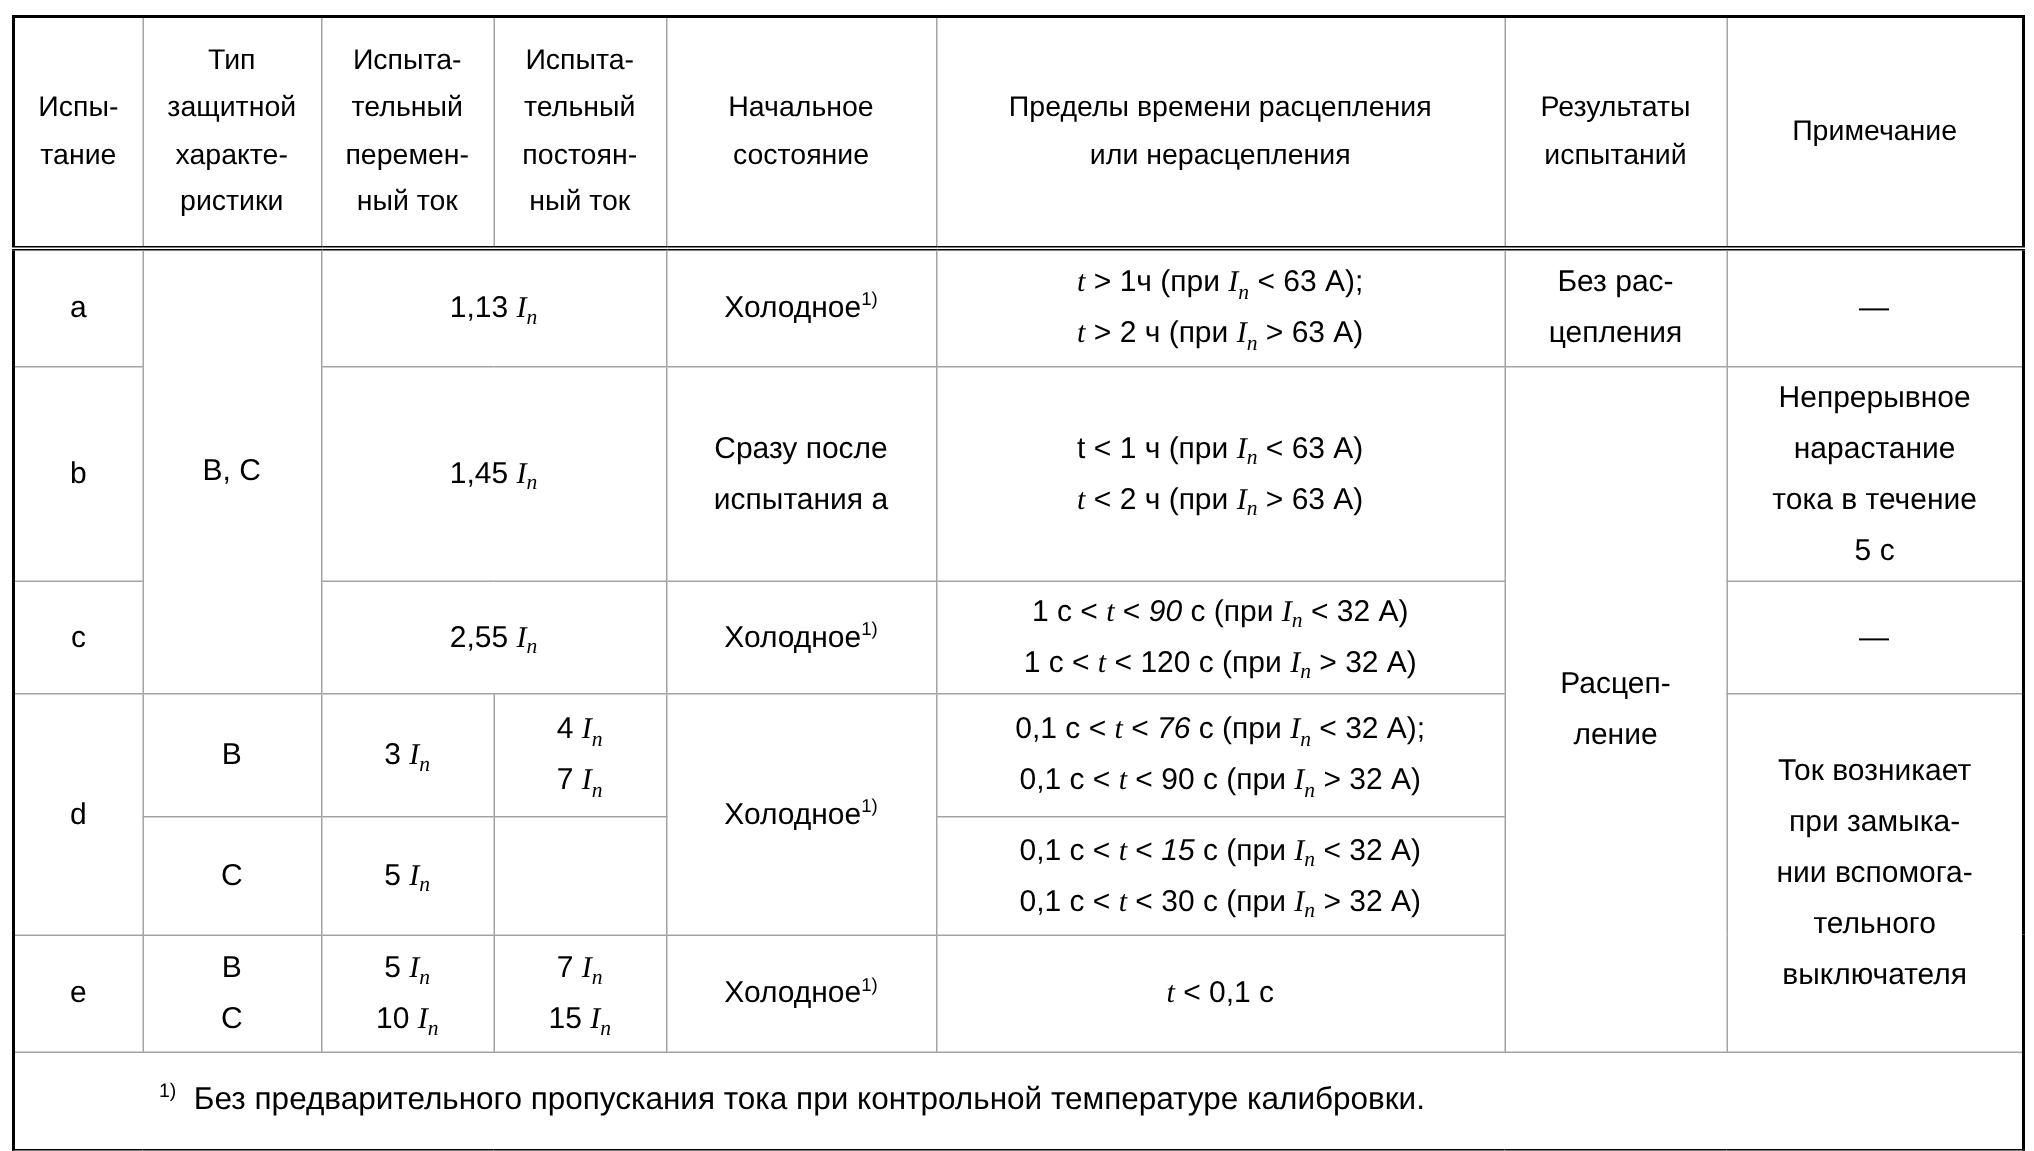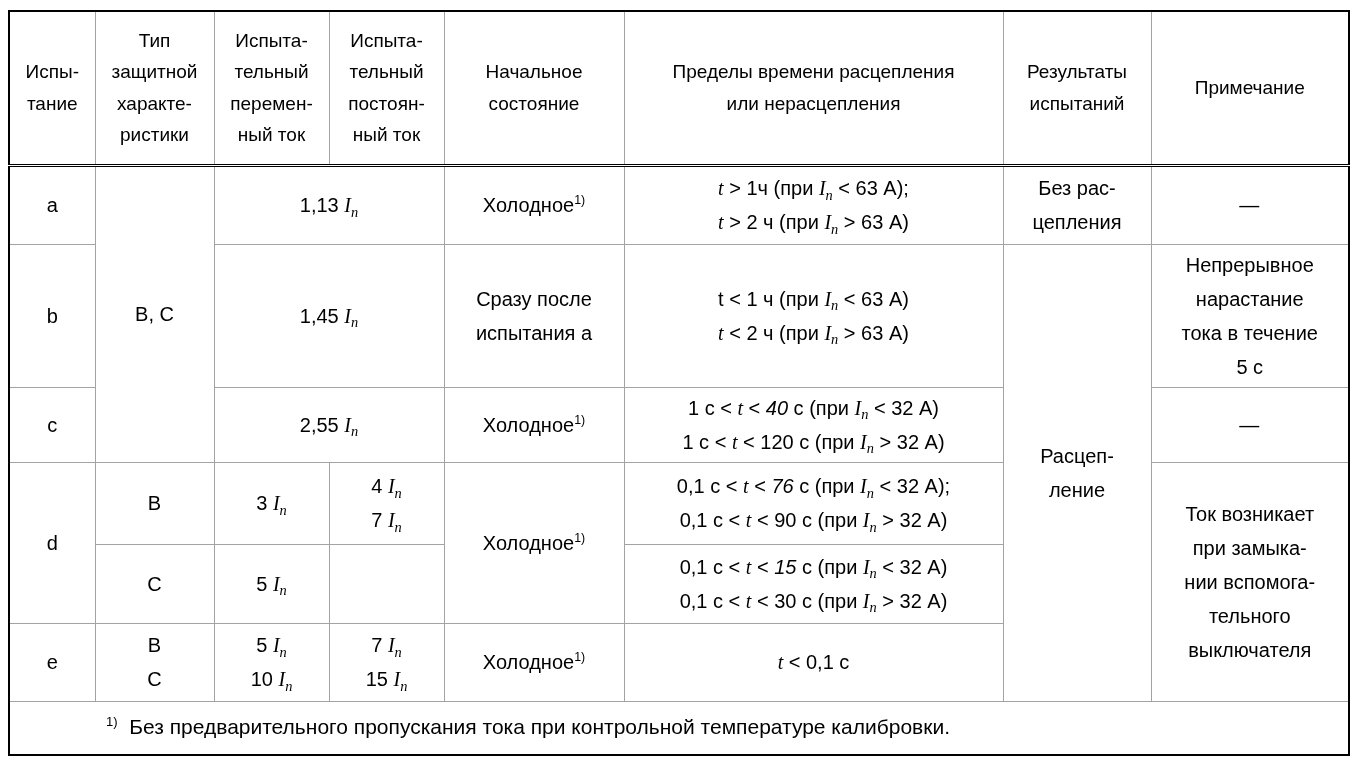--- a/index.html
+++ b/index.html
@@ -61,21 +61,21 @@
         <td colspan="2">1,45 <span class="si">I</span><sub class="sin">n</sub></td>
         <td>Сразу после<br>испытания а</td>
         <td>t &lt; 1 ч (при <span class="si">I</span><sub class="sin">n</sub> &lt; 63 А)<br><span class="si">t</span> &lt; 2 ч (при <span class="si">I</span><sub class="sin">n</sub> &gt; 63 А)</td>
         <td rowspan="5">Расцеп-<br>ление</td>
         <td>Непрерывное<br>нарастание<br>тока в течение<br>5 с</td>
       </tr>
       <tr style="height:75px">
         <td>c</td>
         <td colspan="2">2,55 <span class="si">I</span><sub class="sin">n</sub></td>
         <td>Холодное<sup class="fnref">1)</sup></td>
-        <td>1 с &lt; <span class="si">t</span> &lt; <span class="inum">40</span> с (при <span class="si">I</span><sub class="sin">n</sub> &lt; 32 А)<br>1 с &lt; <span class="si">t</span> &lt; 120 с (при <span class="si">I</span><sub class="sin">n</sub> &gt; 32 А)</td>
+        <td>1 с &lt; <span class="si">t</span> &lt; <span class="inum">90</span> с (при <span class="si">I</span><sub class="sin">n</sub> &lt; 32 А)<br>1 с &lt; <span class="si">t</span> &lt; 120 с (при <span class="si">I</span><sub class="sin">n</sub> &gt; 32 А)</td>
         <td class="dash">—</td>
       </tr>
       <tr style="height:82px">
         <td rowspan="2">d</td>
         <td>В</td>
         <td>3 <span class="si">I</span><sub class="sin">n</sub></td>
         <td>4 <span class="si">I</span><sub class="sin">n</sub><br>7 <span class="si">I</span><sub class="sin">n</sub></td>
         <td rowspan="2">Холодное<sup class="fnref">1)</sup></td>
         <td>0,1 с &lt; <span class="si">t</span> &lt; <span class="inum">76</span> с (при <span class="si">I</span><sub class="sin">n</sub> &lt; 32 А);<br>0,1 с &lt; <span class="si">t</span> &lt; 90 с (при <span class="si">I</span><sub class="sin">n</sub> &gt; 32 А)</td>
         <td rowspan="3">Ток возникает<br>при замыка-<br>нии вспомога-<br>тельного<br>выключателя</td>
@@ -87,18 +87,18 @@
         <td>0,1 с &lt; <span class="si">t</span> &lt; <span class="inum">15</span> с (при <span class="si">I</span><sub class="sin">n</sub> &lt; 32 А)<br>0,1 с &lt; <span class="si">t</span> &lt; 30 с (при <span class="si">I</span><sub class="sin">n</sub> &gt; 32 А)</td>
       </tr>
       <tr style="height:78px">
         <td>e</td>
         <td>В<br>С</td>
         <td>5 <span class="si">I</span><sub class="sin">n</sub><br>10 <span class="si">I</span><sub class="sin">n</sub></td>
         <td>7 <span class="si">I</span><sub class="sin">n</sub><br>15 <span class="si">I</span><sub class="sin">n</sub></td>
         <td>Холодное<sup class="fnref">1)</sup></td>
         <td><span class="si">t</span> &lt; 0,1 с</td>
       </tr>
-      <tr class="fn-row" style="height:54px">
+      <tr class="fn-row" style="height:66px">
         <td colspan="8"><sup class="fnref">1)</sup>&nbsp; Без предварительного пропускания тока при контрольной температуре калибровки.</td>
       </tr>
     </tbody>
   </table>
 </div>
 
 </body></html>

